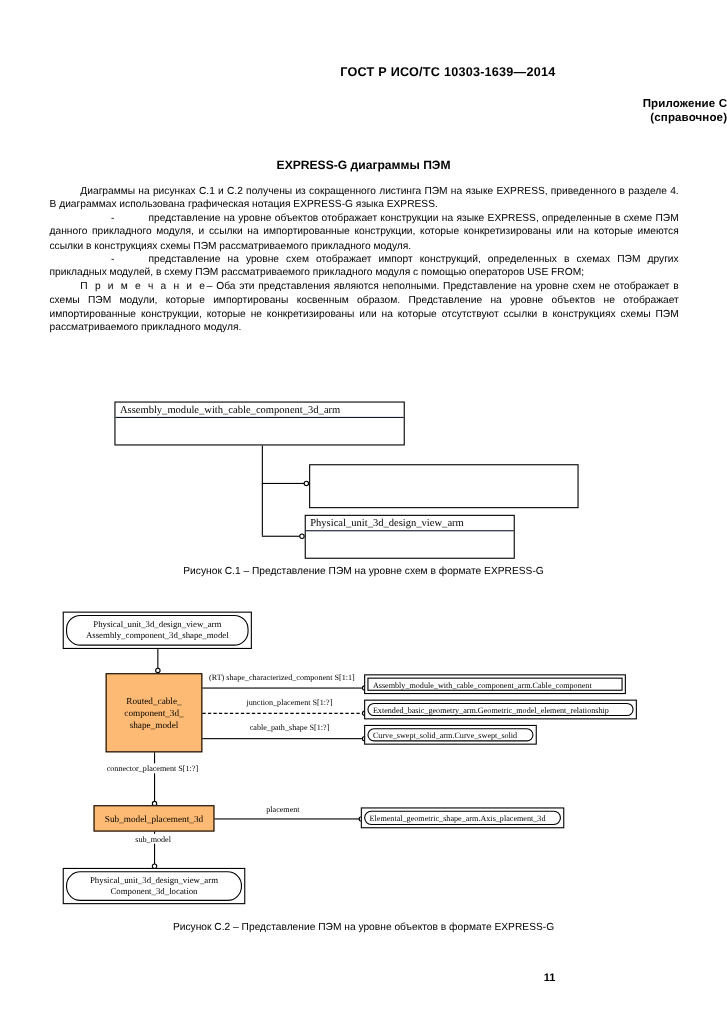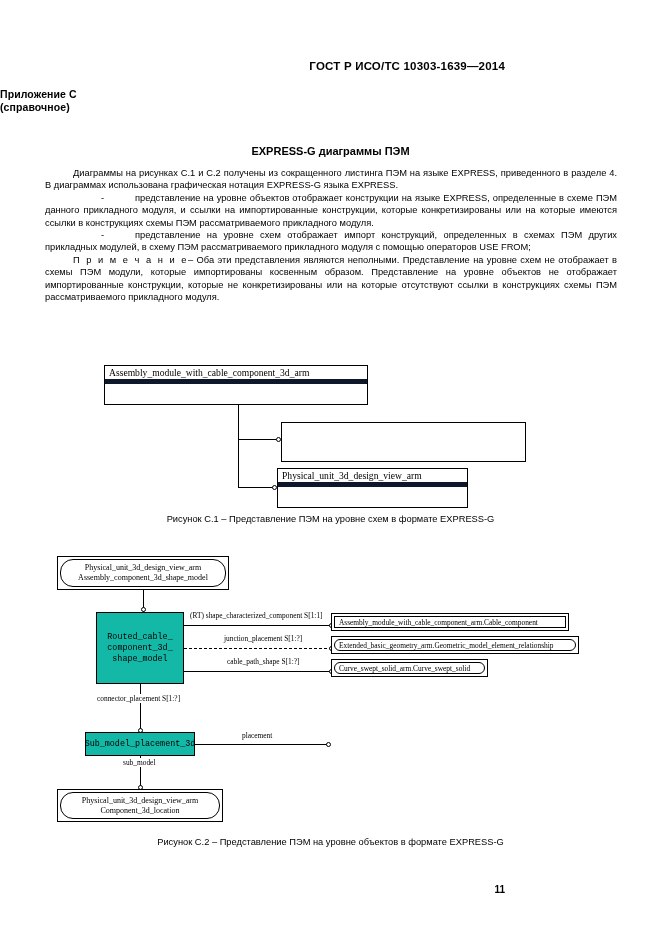--- a/index.html
+++ b/index.html
@@ -13,21 +13,21 @@
   }
   .page { position:relative; width:549px; height:935px; }
 
   
   .gost-header {
     position:absolute; top:60px; right:44px;
     font-size:11.5px; font-weight:bold; letter-spacing:0.2px;
   }
   .annex-title {
     position:absolute; top:88px; left:0; width:661px;
-    text-align:left; font-size:10.5px; font-weight:bold; line-height:13px;
+    text-align:right; font-size:10.5px; font-weight:bold; line-height:13px;
   }
   .annex-title div { letter-spacing:0.1px; }
 
   .section-title {
     position:absolute; top:145px; left:0; width:661px;
     text-align:center; font-size:11px; font-weight:bold;
   }
 
   
   .body-text {
@@ -51,21 +51,21 @@
 
   
   .eg-box {
     position:absolute; box-sizing:border-box;
     border:1px solid #000; background:#fff;
     font-family:"Liberation Serif", serif;
     font-size:9.6px; white-space:nowrap;
   }
 
   .sch-box { }
-  .sch-box .head { border-bottom:5px solid #0f172a; padding:1px 4px; }
+  .sch-box .head { border-bottom:1px solid #0f172a; padding:1px 4px; }
   .sch-box .body { height:18px; }
 
   .line-h { position:absolute; height:0; border-top:1px solid #000; }
   .line-v { position:absolute; width:0; border-left:1px solid #000; }
   .line-h-d { position:absolute; height:0; border-top:1px dashed #000; }
 
   .circ {
     position:absolute; width:5px; height:5px; border:1px solid #000;
     border-radius:50%; background:#fff; box-sizing:border-box;
   }
@@ -89,21 +89,21 @@
   }
   .ref-inner {
     position:absolute; left:2px; top:2px; right:2px; bottom:2px;
     border:1px solid #000; box-sizing:border-box;
     display:flex; align-items:center; padding-left:4px;
   }
   .ref-inner.round { border-radius:10px; }
 
   .plain-box {
     position:absolute; box-sizing:border-box; border:1px solid #000;
-    background:#14b8a6; font-family:Liberation Mono, monospace;
+    background:#fdba74; font-family:Liberation Serif, serif;
     font-size:8.4px; display:flex; align-items:center; justify-content:center;
     white-space:nowrap; text-align:center; line-height:11px;
   }
   .edge-lbl {
     position:absolute; font-family:"Liberation Serif", serif;
     font-size:7.4px; white-space:nowrap; background:#fff; padding:0 2px;
   }
 
   .pagenum {
     position:absolute; right:44px; top:884px;
@@ -211,20 +211,25 @@
     <div class="edge-lbl" style="left:95px; top:694px;"><span>connector_placement S[1:?]</span></div>
     <div class="circ" style="left:138px; top:728px;"></div>
 
     <div class="plain-box" style="left:85px; top:732px; width:110px; height:24px;">
       <span>Sub_model_placement_3d</span>
     </div>
 
     <div class="line-h" style="left:195px; top:744px; width:134px;"></div>
     <div class="edge-lbl" style="left:240px; top:731px;"><span>placement</span></div>
     <div class="circ" style="left:326px; top:742px;"></div>
+    <div class="ref-box" style="left:328px; top:734px; width:185px; height:19px;">
+      <div class="ref-inner round">
+        <span>Elemental_geometric_shape_arm.Axis_placement_3d</span>
+      </div>
+    </div>
 
     <div class="line-v" style="left:140px; top:756px; height:33px;"></div>
     <div class="edge-lbl" style="left:121px; top:758px;"><span>sub_model</span></div>
     <div class="circ" style="left:138px; top:785px;"></div>
 
     <div class="ent-box" style="left:57px; top:789px; width:166px; height:33px;">
       <div class="rounded-inner">
         <span>Physical_unit_3d_design_view_arm</span>
         <span>Component_3d_location</span>
       </div>

